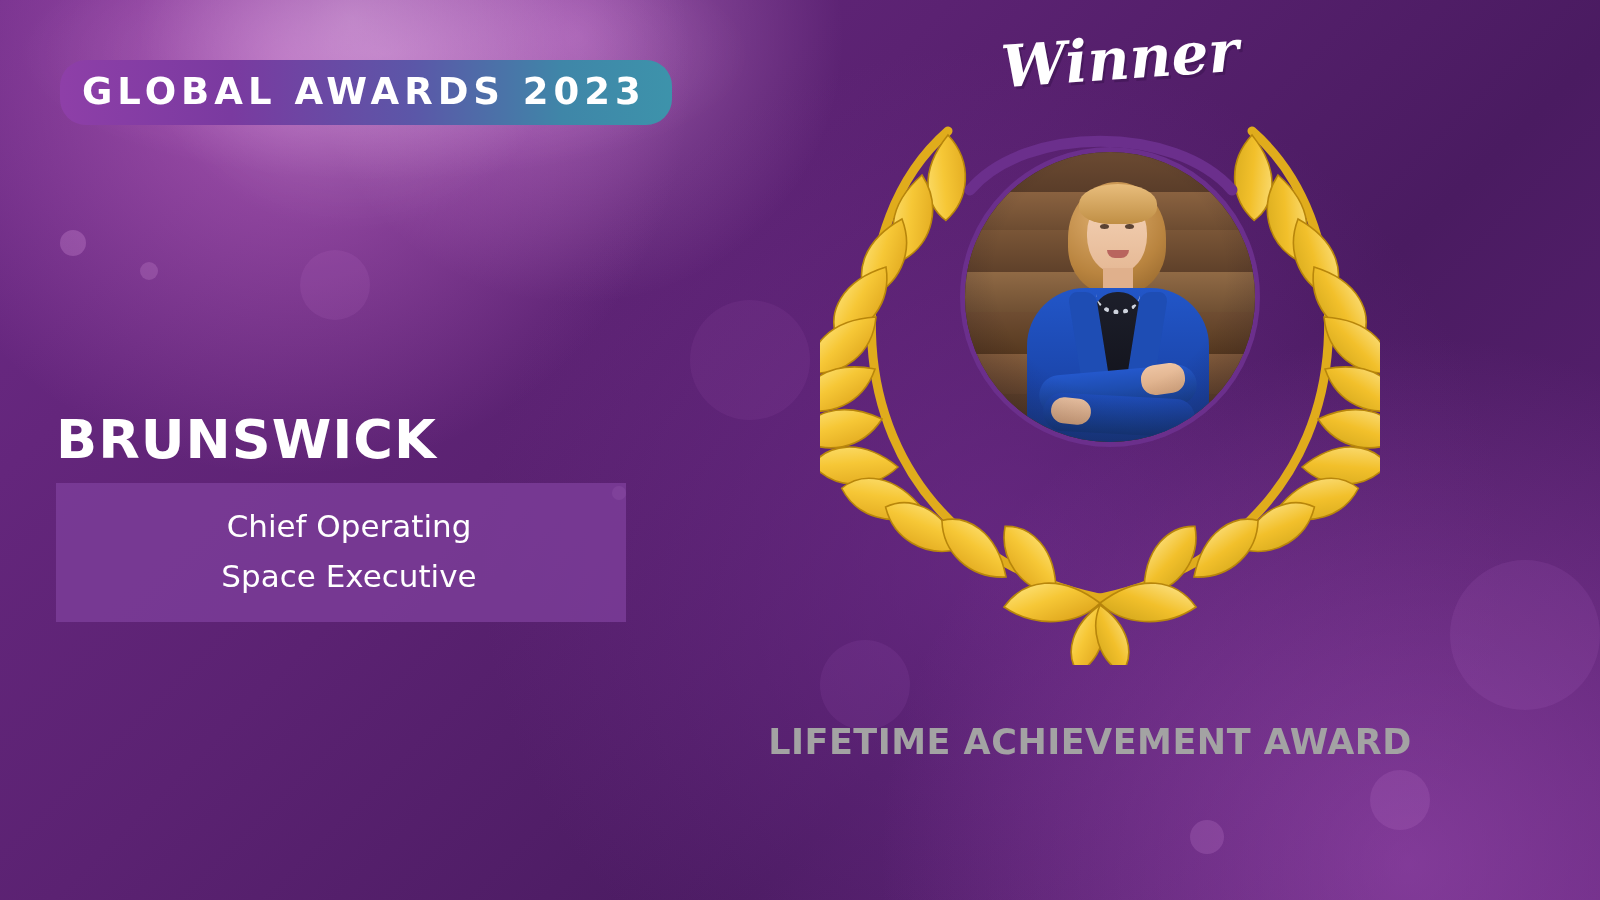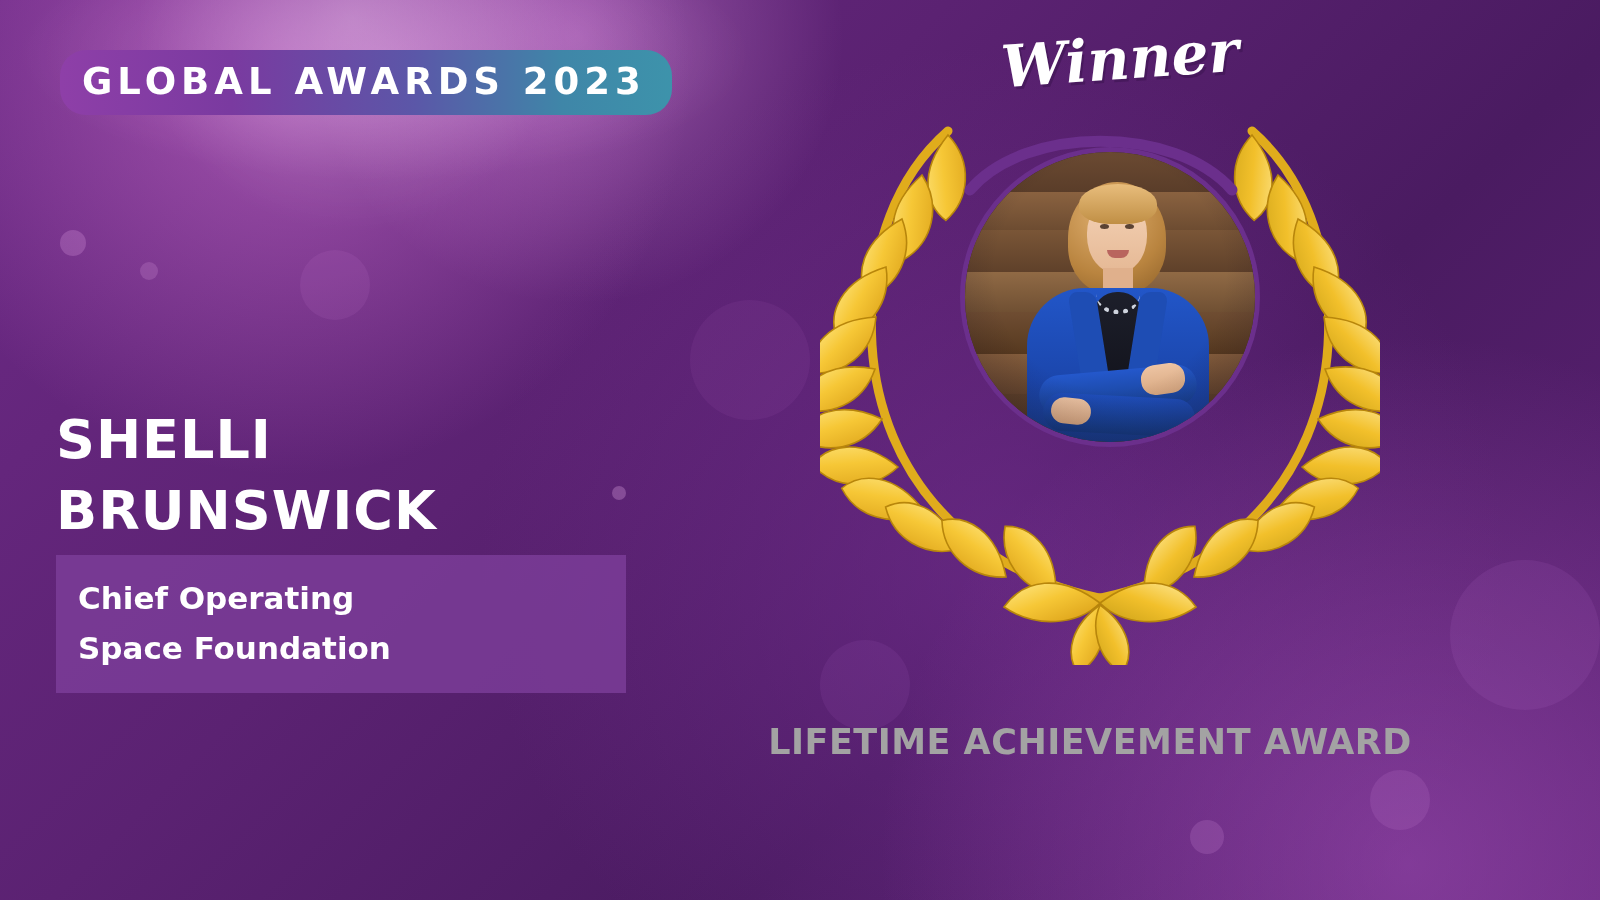--- a/index.html
+++ b/index.html
@@ -31,21 +31,21 @@
   .bokeh { position:absolute; border-radius:50%; pointer-events:none; }
 
   
   #logo-block { position:absolute; left:60px; top:36px; width:640px; }
   #logo-word {
     font-size:78px; font-weight:700; letter-spacing:-1px;
     color:#ffffff; line-height:1.0;
     font-family:"DejaVu Sans", sans-serif;
   }
   #logo-bar {
-    margin-top:14px;
+    margin-top:24px;
     display:inline-block;
     padding:10px 26px 12px 22px;
     border-radius:26px;
     background:linear-gradient(90deg,#8e3fa8 0%, #7a3aa0 28%, #5b57a8 58%, #3f86a8 82%, #3d93ab 100%);
     text-align:center;
   }
   #logo-bar-text {
     font-size:37px; font-weight:700; letter-spacing:5px;
     color:#ffffff; white-space:nowrap;
     font-family:"DejaVu Sans", sans-serif;
@@ -58,23 +58,24 @@
     color:#ffffff; line-height:1.32;
     font-family:"DejaVu Sans", sans-serif;
   }
   #title-box {
     margin-top:8px;
     width:570px;
     background:rgba(125,63,155,0.78);
     padding:18px 6px 20px 22px;
   }
   .title-line {
-    font-size:31px; font-weight:700;
+    font-size:31px; font-weight:400;
     color:#ffffff; line-height:1.62;
     font-family:"DejaVu Sans", sans-serif;
+    text-align:center;
   }
 
   
   #award-label {
     position:absolute; left:690px; top:722px; width:800px;
     text-align:center;
     font-size:35px; font-weight:700; letter-spacing:0.5px;
     color:#a3a3a3;
     font-family:"DejaVu Sans", sans-serif;
   }
@@ -123,25 +124,24 @@
 <div class="bokeh" style="left:1370px;top:770px; width:60px;  height:60px;  background:rgba(230,160,240,0.12);"></div>
 <div class="bokeh" style="left:1190px;top:820px; width:34px;  height:34px;  background:rgba(235,170,245,0.16);"></div>
 
 <div id="logo-block">
   <div id="logo-bar">
     <span id="logo-bar-text">GLOBAL AWARDS 2023</span>
   </div>
 </div>
 
 <div id="name-block">
-  <div class="name-line">SHELLI</div>
   <div class="name-line">BRUNSWICK</div>
   <div id="title-box">
     <div class="title-line">Chief Operating</div>
-    <div class="title-line">Space Foundation</div>
+    <div class="title-line">Space Executive</div>
   </div>
 </div>
 
 <div id="medal">
 
   <svg width="560" height="570" viewBox="0 0 560 570" style="position:absolute;left:0;top:0;">
     <defs>
       <linearGradient id="gold" x1="0" y1="0" x2="1" y2="1">
         <stop offset="0%" stop-color="#ffe98a"></stop>
         <stop offset="45%" stop-color="#f6c736"></stop>

